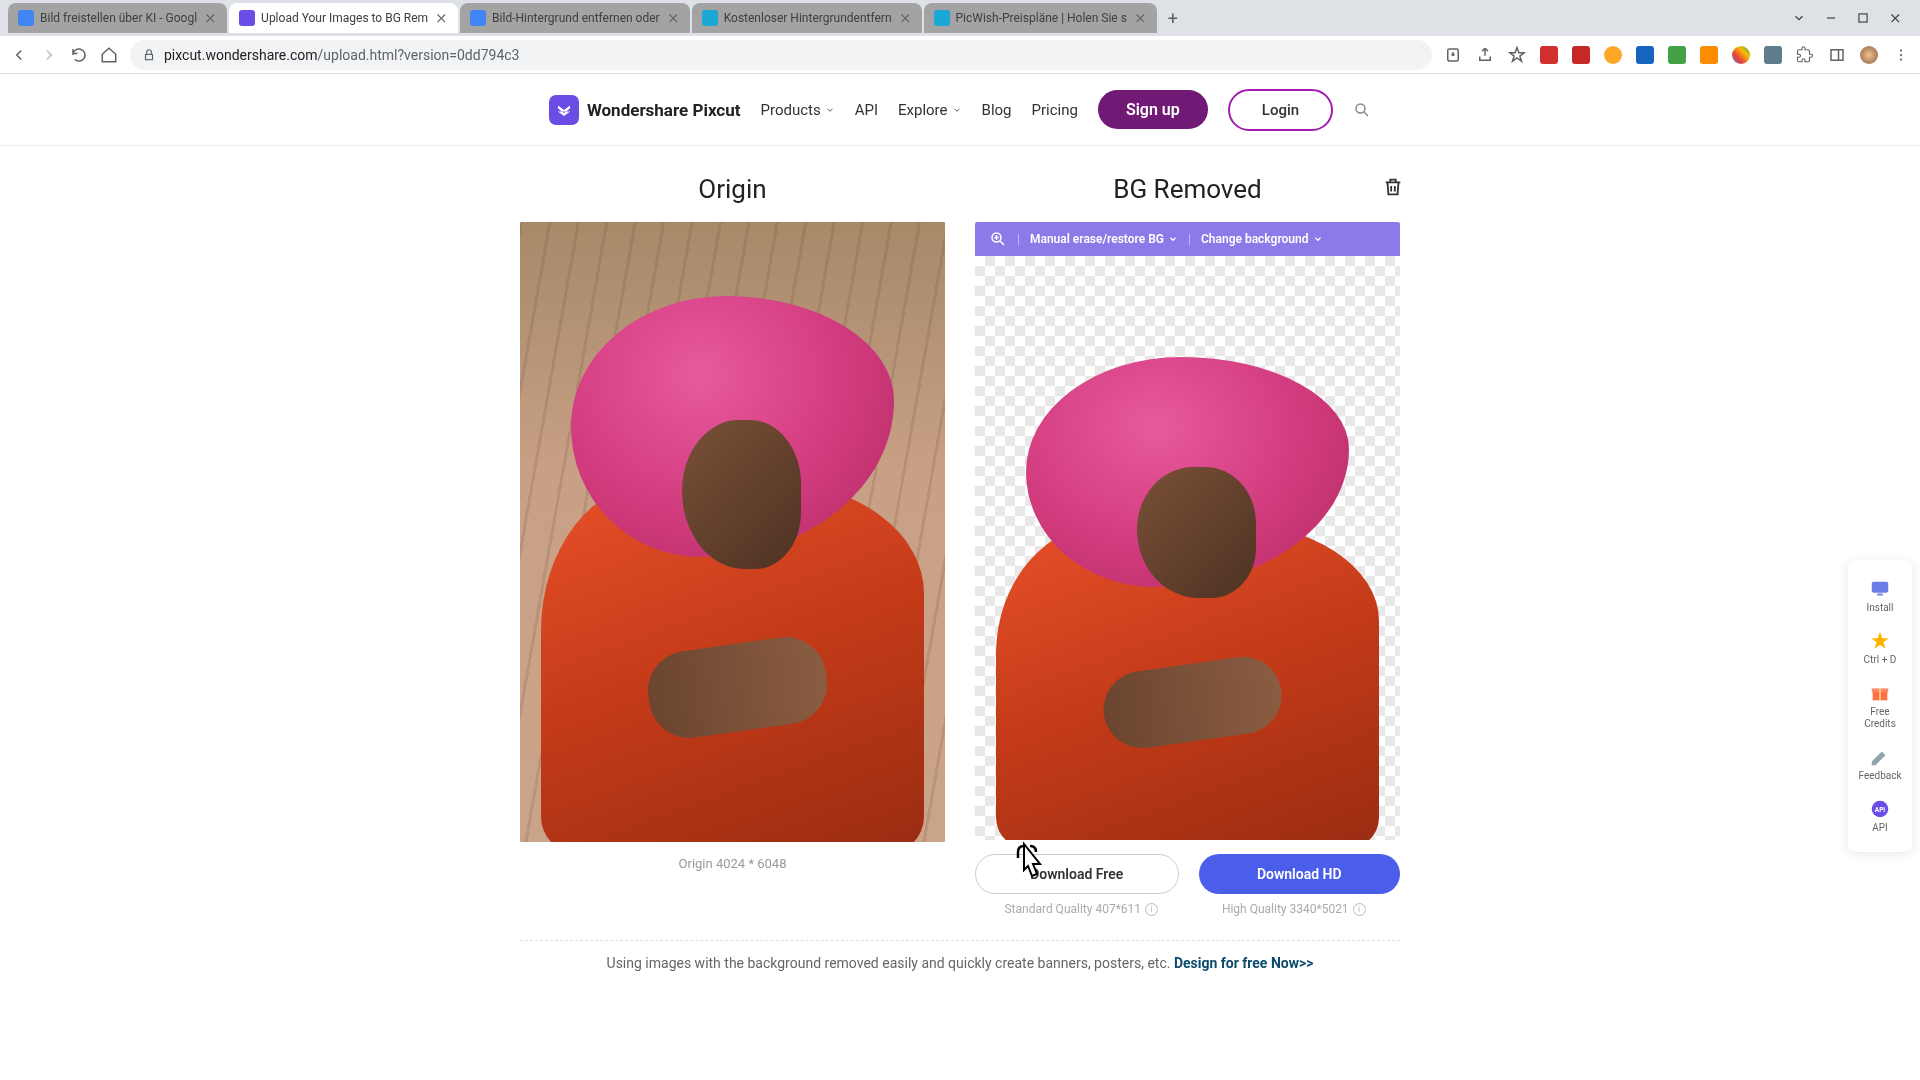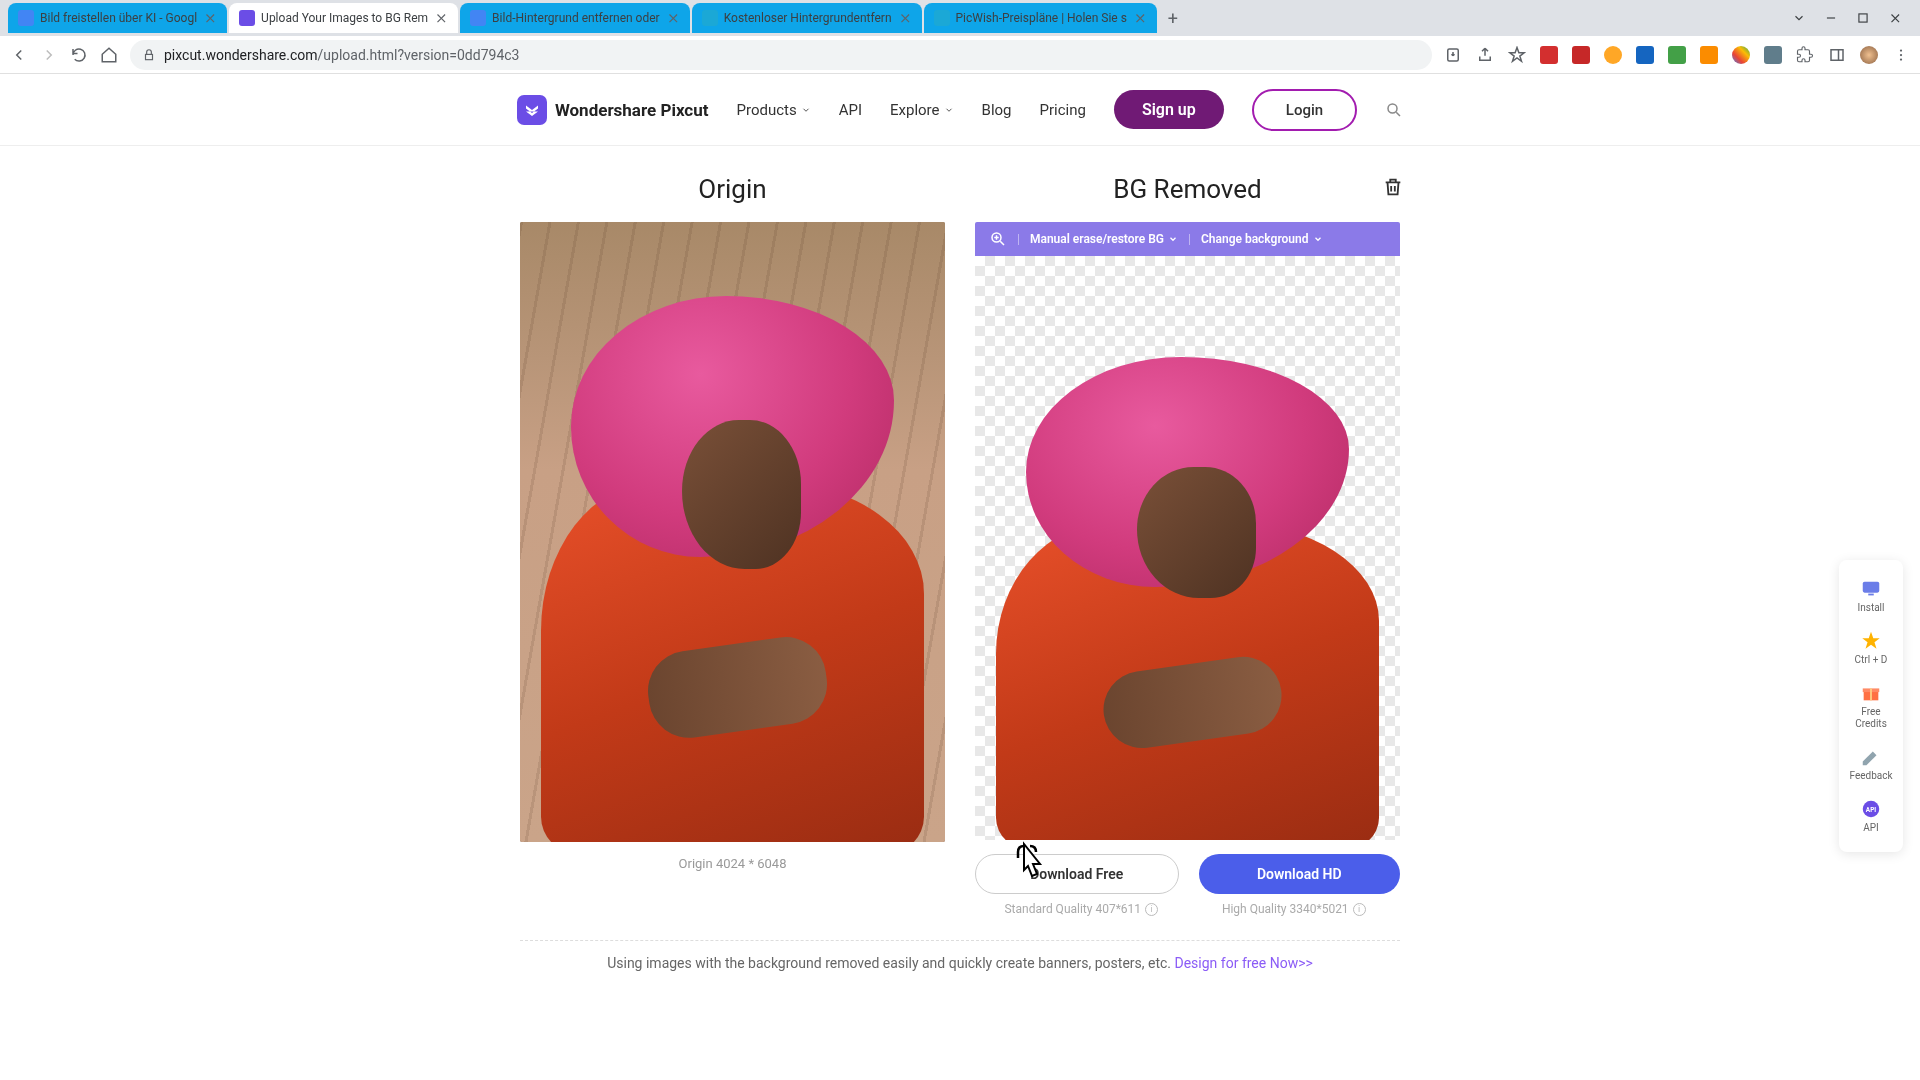--- a/index.html
+++ b/index.html
@@ -1,41 +1,41 @@
 <!DOCTYPE html>
 <html><head>
 <meta charset="utf-8">
 <style>
 * { margin: 0; padding: 0; box-sizing: border-box; font-family: -apple-system, BlinkMacSystemFont, "Segoe UI", Roboto, sans-serif; }
 body { background: #fff; overflow: hidden; width: 1920px; height: 1080px; position: relative; }
 
 
 .browser-chrome { background: #dee1e6; }
 .tab-strip { display: flex; align-items: center; height: 36px; background: #dee1e6; padding: 0 8px; }
-.tab { display: flex; align-items: center; gap: 6px; background: #0ea5e9; height: 30px; padding: 0 10px; border-radius: 8px 8px 0 0; margin-right: 2px; font-size: 12px; color: #3c4043; max-width: 240px; cursor: pointer; }
+.tab { display: flex; align-items: center; gap: 6px; background: #a3a3a3; height: 30px; padding: 0 10px; border-radius: 8px 8px 0 0; margin-right: 2px; font-size: 12px; color: #3c4043; max-width: 240px; cursor: pointer; }
 .tab.active { background: #fff; }
 .tab .favicon { width: 16px; height: 16px; border-radius: 3px; flex-shrink: 0; }
 .tab .title { white-space: nowrap; overflow: hidden; text-overflow: ellipsis; flex: 1; }
 .tab .close { width: 14px; height: 14px; color: #5f6368; }
 .new-tab { width: 28px; height: 28px; display: flex; align-items: center; justify-content: center; color: #5f6368; font-size: 18px; cursor: pointer; }
 .win-controls { margin-left: auto; display: flex; gap: 18px; padding-right: 10px; color: #3c4043; }
 .win-btn { width: 14px; height: 14px; cursor: pointer; }
 
 .toolbar { display: flex; align-items: center; height: 38px; background: #fff; padding: 0 10px; gap: 12px; border-bottom: 1px solid #e0e0e0; }
 .nav-btn { width: 18px; height: 18px; color: #5f6368; cursor: pointer; }
 .nav-btn.disabled { color: #bdbdbd; }
 .url-bar { flex: 1; display: flex; align-items: center; background: #f1f3f4; height: 30px; border-radius: 15px; padding: 0 12px; gap: 8px; max-width: 1400px; }
 .lock-icon { width: 14px; height: 14px; color: #5f6368; }
 .url-text { font-size: 14px; color: #5f6368; }
 .url-text .domain { color: #202124; }
 .toolbar-icons { display: flex; gap: 14px; align-items: center; }
 .tb-icon { width: 18px; height: 18px; background: #888; border-radius: 3px; }
 
 
-.page-header { display: flex; align-items: center; justify-content: center; height: 72px; border-bottom: 1px solid #eee; gap: 28px; }
+.page-header { display: flex; align-items: center; justify-content: center; height: 72px; border-bottom: 1px solid #eee; gap: 20px; }
 .logo { display: flex; align-items: center; gap: 8px; font-weight: 700; font-size: 17px; color: #222; }
 .logo-mark { width: 30px; height: 30px; background: #6b4de6; border-radius: 7px; display: flex; align-items: center; justify-content: center; }
 .logo-mark svg { width: 18px; height: 18px; fill: #fff; }
 .nav-item { font-size: 15px; color: #333; cursor: pointer; display: flex; align-items: center; gap: 4px; }
 .chev { width: 10px; height: 10px; }
 .signup-btn { background: #701a75; color: #fff; border-radius: 22px; padding: 10px 28px; font-size: 16px; font-weight: 600; cursor: pointer; border: none; }
 .login-btn { background: #fff; color: #333; border: 2px solid #a21caf; border-radius: 22px; padding: 10px 32px; font-size: 15px; font-weight: 500; cursor: pointer; }
 .search-ic { width: 18px; height: 18px; color: #888; cursor: pointer; }
 
 
@@ -60,24 +60,24 @@
 .dl-row { display: flex; gap: 20px; margin-top: 14px; }
 .dl-btn { flex: 1; height: 40px; border-radius: 20px; font-size: 14px; font-weight: 600; cursor: pointer; border: none; }
 .dl-free { background: #fff; border: 1px solid #ccc; color: #333; }
 .dl-hd { background: #4b5eea; color: #fff; }
 .dl-cap-row { display: flex; margin-top: 8px; }
 .dl-cap { flex: 1; text-align: center; font-size: 12px; color: #aaa; display: flex; align-items: center; justify-content: center; gap: 4px; }
 .info-ic { width: 13px; height: 13px; border: 1px solid #bbb; border-radius: 50%; display: inline-flex; align-items: center; justify-content: center; font-size: 9px; color: #bbb; }
 
 .hr-dash { border: none; border-top: 1px dashed #ddd; margin: 24px 0 14px; }
 .footer-text { text-align: center; font-size: 14px; color: #666; }
-.footer-link { color: #8b5cf6; font-weight: 400; cursor: pointer; margin-top: 25px; }
-
-
-.float-bar { position: fixed; right: 17px; top: 560px; width: 64px; background: #fff; border-radius: 8px; box-shadow: 0 2px 12px rgba(0,0,0,0.1); padding: 10px 0; display: flex; flex-direction: column; align-items: center; }
+.footer-link { color: #0c4a6e; font-weight: 700; cursor: pointer; margin-top: 25px; }
+
+
+.float-bar { position: fixed; right: 8px; top: 560px; width: 64px; background: #fff; border-radius: 8px; box-shadow: 0 2px 12px rgba(0,0,0,0.1); padding: 10px 0; display: flex; flex-direction: column; align-items: center; }
 .float-item { display: flex; flex-direction: column; align-items: center; gap: 2px; padding: 8px 4px; cursor: pointer; width: 100%; }
 .float-item .ic { width: 22px; height: 22px; }
 .float-item .lbl { font-size: 10px; color: #666; text-align: center; line-height: 1.2; }
 
 
 .cursor-overlay { position: absolute; left: 1010px; top: 838px; width: 40px; height: 48px; pointer-events: none; z-index: 100; }
 
 .figure { position:absolute; inset:0; }
 .scarf { position:absolute; left:12%; top:12%; width:76%; height:42%; background: radial-gradient(ellipse at 40% 30%, #e85a9e 0%, #d13b7d 55%, #b02860 100%); border-radius: 48% 52% 60% 40% / 50% 40% 60% 50%; }
 .face { position:absolute; left:38%; top:32%; width:28%; height:24%; background: linear-gradient(135deg,#7a5038,#4e3222); border-radius: 50% 45% 40% 55%; }

